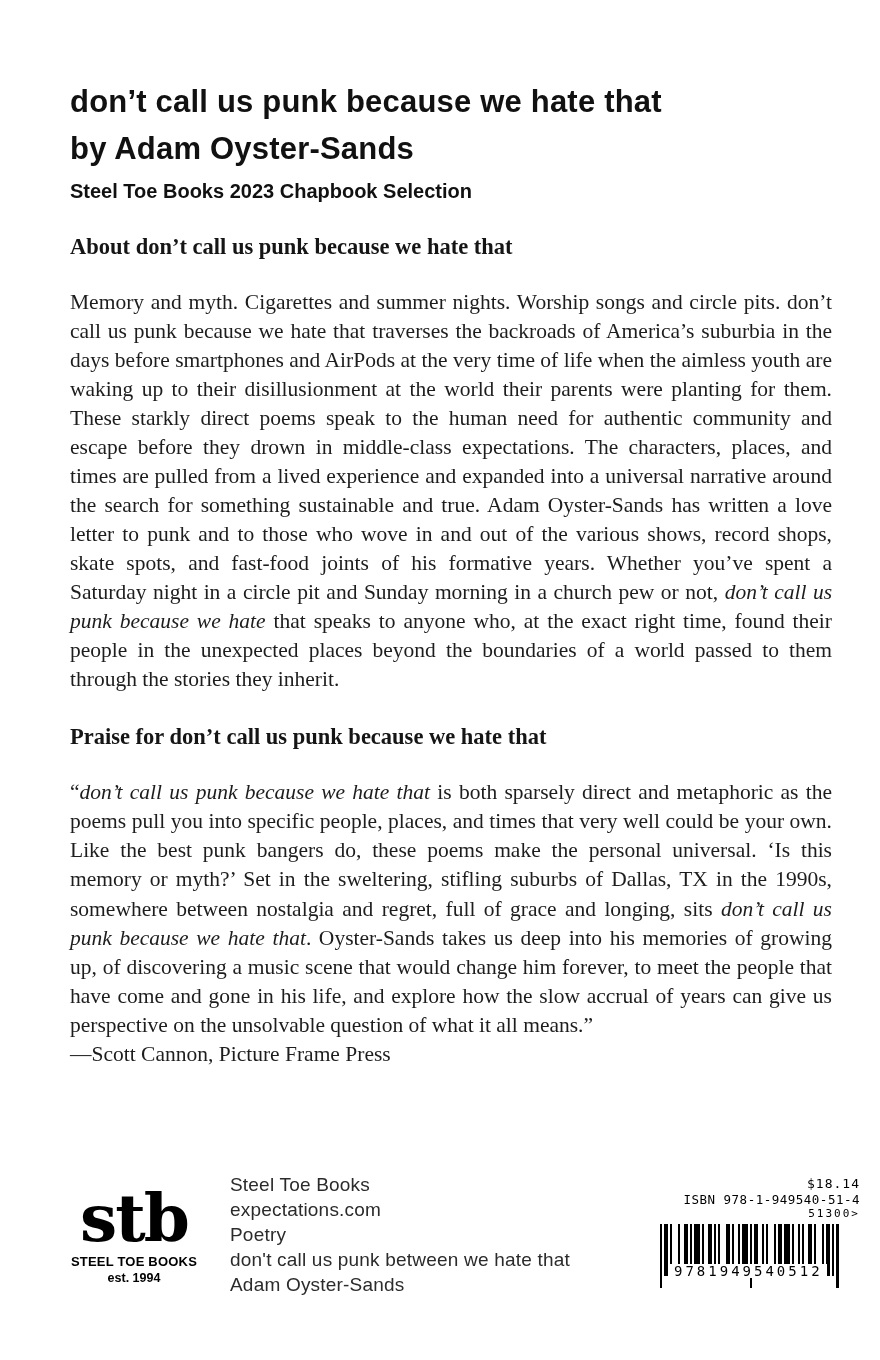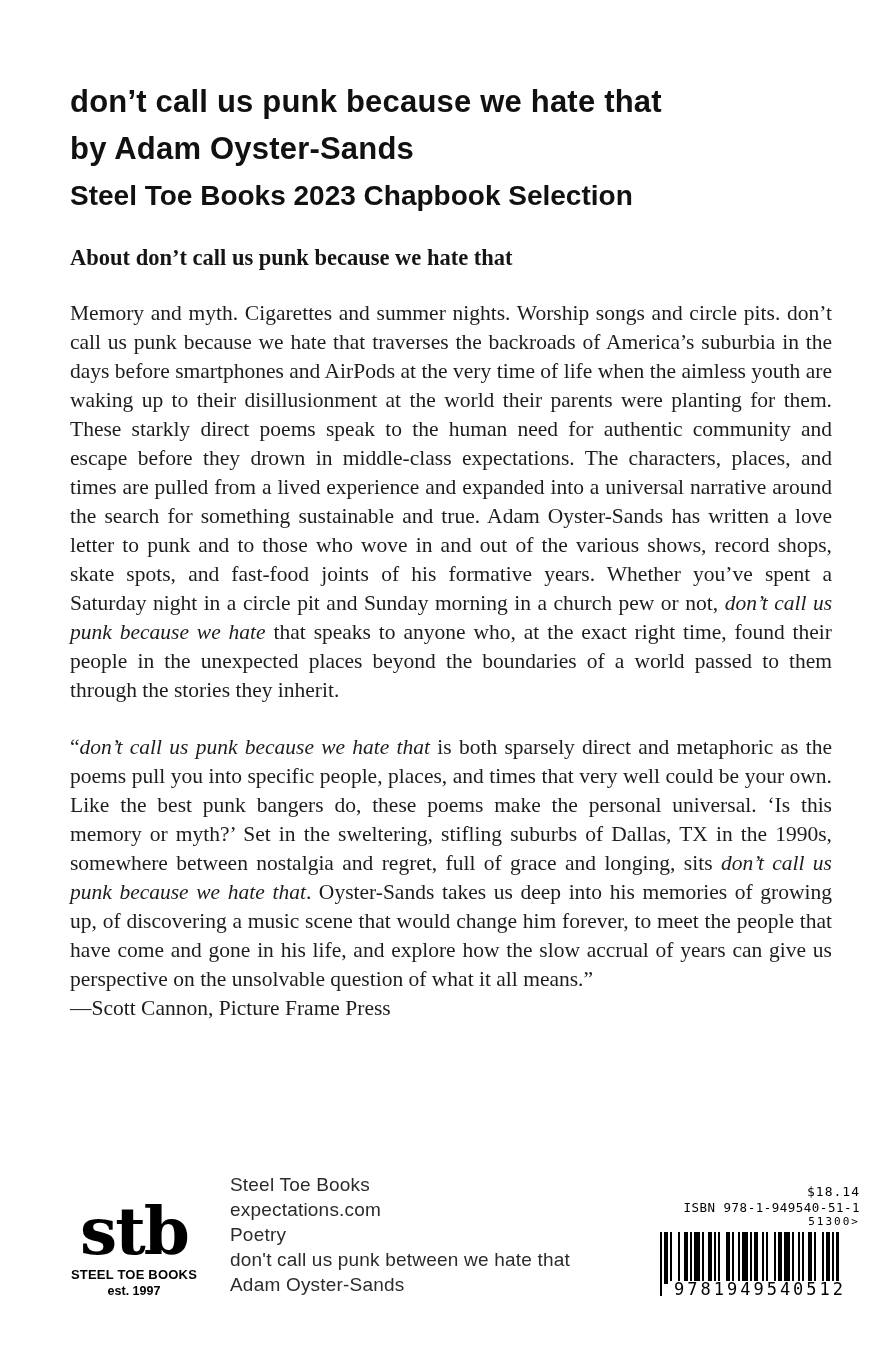--- a/index.html
+++ b/index.html
@@ -21,21 +21,21 @@
     font-size:31px;
     line-height:1.52;
     margin:0;
     color:#111;
     letter-spacing:0.2px;
   }
   .title span{display:block;}
   .subtitle{
     font-family:"Liberation Sans", sans-serif;
     font-weight:bold;
-    font-size:28px;
+    font-size:20px;
     line-height:1.3;
     margin:6px 0 0 0;
     color:#111;
   }
   
   .section-heading{
     font-family:"Liberation Serif", serif;
     font-weight:bold;
     font-size:22.5px;
     margin:30px 0 0 0;
@@ -53,21 +53,21 @@
     font-size:21.5px;
     line-height:1.35;
     margin:0;
     color:#1d1d1d;
   }
   
   .footer{
     position:absolute;
     left:70px;right:20px;bottom:62px;
     display:flex;
-    align-items:flex-end;
+    align-items:center;
   }
   .logo-block{
     width:128px;
     text-align:center;
     flex:0 0 auto;
     padding-top:4px;
   }
   .logo-mark{
     font-family:"DejaVu Serif", serif;
     font-weight:bold;
@@ -142,68 +142,69 @@
   .bars i{
     display:inline-block;
     vertical-align:top;
     height:52px;
     background:#000;
   }
   .bars i.gap{background:transparent;}
   .bars i.tall{height:64px;}
   .barcode-digits{
     position:absolute;
-    bottom:0;
+    bottom:12px;
     left:10px;
     background:#fff;
-    font-size:17px;
+    font-size:14px;
     letter-spacing:3px;
     padding:0 4px;
     line-height:1;
   }
 </style>
 </head>
 <body>
 
 <div class="page">
 
   <h1 class="title">
     <span>don’t call us punk because we hate that</span>
     <span>by Adam Oyster-Sands</span>
   </h1>
   <h2 class="subtitle">Steel Toe Books 2023 Chapbook Selection</h2>
 
   <h3 class="section-heading">About don’t call us punk because we hate that</h3>
 
   <p class="body-par"><span>Memory and myth. Cigarettes and summer nights. Worship songs and circle pits. don’t call us punk because we hate that traverses the backroads of America’s suburbia in the days before smartphones and AirPods at the very time of life when the aimless youth are waking up to their disillusionment at the world their parents were planting for them. These starkly direct poems speak to the human need for authentic community and escape before they drown in middle-class expectations. The characters, places, and times are pulled from a lived experience and expanded into a universal narrative around the search for something sustainable and true. Adam Oyster-Sands has written a love letter to punk and to those who wove in and out of the various shows, record shops, skate spots, and fast-food joints of his formative years. Whether you’ve spent a Saturday night in a circle pit and Sunday morning in a church pew or not, </span><span class="em">don’t call us punk because we hate </span><span>that speaks to anyone who, at the exact right time, found their people in the unexpected places beyond the boundaries of a world passed to them through the stories they inherit.</span></p>
 
+  <h3 class="section-heading">Praise for don’t call us punk because we hate that</h3>
 
   <p class="body-par"><span>“</span><span class="em">don’t call us punk because we hate that</span><span> is both sparsely direct and metaphoric as the poems pull you into specific people, places, and times that very well could be your own.  Like the best punk bangers do, these poems make the personal universal. ‘Is this memory or myth?’ Set in the sweltering, stifling suburbs of Dallas, TX in the 1990s, somewhere between nostalgia and regret, full of grace and longing, sits </span><span class="em">don’t call us punk because we hate that</span><span>. Oyster-Sands takes us deep into his memories of growing up, of discovering a music scene that would change him forever, to meet the people that have come and gone in his life, and explore how the slow accrual of years can give us perspective on the unsolvable question of what it all means.”</span></p>
 
   <p class="attribution">—Scott Cannon, Picture Frame Press</p>
 
   <div class="footer">
 
     <div class="logo-block">
       <div class="logo-mark">stb</div>
       <div class="logo-name">STEEL TOE BOOKS</div>
-      <div class="logo-est">est. 1997</div>
+      <div class="logo-est">est. 1994</div>
     </div>
 
     <div class="info-block">
       <div>Steel Toe Books</div>
       <div>expectations.com</div>
       <div>Poetry</div>
       <div>don't call us punk between we hate that</div>
       <div>Adam Oyster-Sands</div>
     </div>
 
     <div class="barcode-block">
       <div class="price">$18.14</div>
-      <div class="isbn">ISBN 978-1-949540-51-1</div>
+      <div class="isbn">ISBN 978-1-949540-51-4</div>
       <div class="isbn-suffix">51300&gt;</div>
       <div class="bars"><i class="tall" style="width: 2px;"></i><i class="gap" style="width: 2px;"></i><i style="width: 4px;"></i><i class="gap" style="width: 2px;"></i><i style="width: 2px;"></i><i class="gap" style="width: 6px;"></i><i style="width: 2px;"></i><i class="gap" style="width: 4px;"></i><i style="width: 4px;"></i><i class="gap" style="width: 2px;"></i><i style="width: 2px;"></i><i class="gap" style="width: 2px;"></i><i style="width: 6px;"></i><i class="gap" style="width: 2px;"></i><i style="width: 2px;"></i><i class="gap" style="width: 4px;"></i><i style="width: 4px;"></i><i class="gap" style="width: 2px;"></i><i style="width: 2px;"></i><i class="gap" style="width: 2px;"></i><i style="width: 2px;"></i><i class="gap" style="width: 6px;"></i><i style="width: 4px;"></i><i class="gap" style="width: 2px;"></i><i style="width: 2px;"></i><i class="gap" style="width: 4px;"></i><i style="width: 2px;"></i><i class="gap" style="width: 2px;"></i><i style="width: 6px;"></i><i class="gap" style="width: 2px;"></i><i class="tall" style="width: 2px;"></i><i class="gap" style="width: 2px;"></i><i style="width: 4px;"></i><i class="gap" style="width: 4px;"></i><i style="width: 2px;"></i><i class="gap" style="width: 2px;"></i><i style="width: 2px;"></i><i class="gap" style="width: 6px;"></i><i style="width: 2px;"></i><i class="gap" style="width: 2px;"></i><i style="width: 4px;"></i><i class="gap" style="width: 2px;"></i><i style="width: 6px;"></i><i class="gap" style="width: 2px;"></i><i style="width: 2px;"></i><i class="gap" style="width: 4px;"></i><i style="width: 2px;"></i><i class="gap" style="width: 2px;"></i><i style="width: 2px;"></i><i class="gap" style="width: 4px;"></i><i style="width: 4px;"></i><i class="gap" style="width: 2px;"></i><i style="width: 2px;"></i><i class="gap" style="width: 6px;"></i><i style="width: 2px;"></i><i class="gap" style="width: 2px;"></i><i style="width: 4px;"></i><i class="gap" style="width: 2px;"></i><i style="width: 2px;"></i><i class="gap" style="width: 2px;"></i><i class="tall" style="width: 3px;"></i>
         <span class="barcode-digits">9781949540512</span>
       </div>
     </div>
 
   </div>
 </div>
 
 </body></html>

